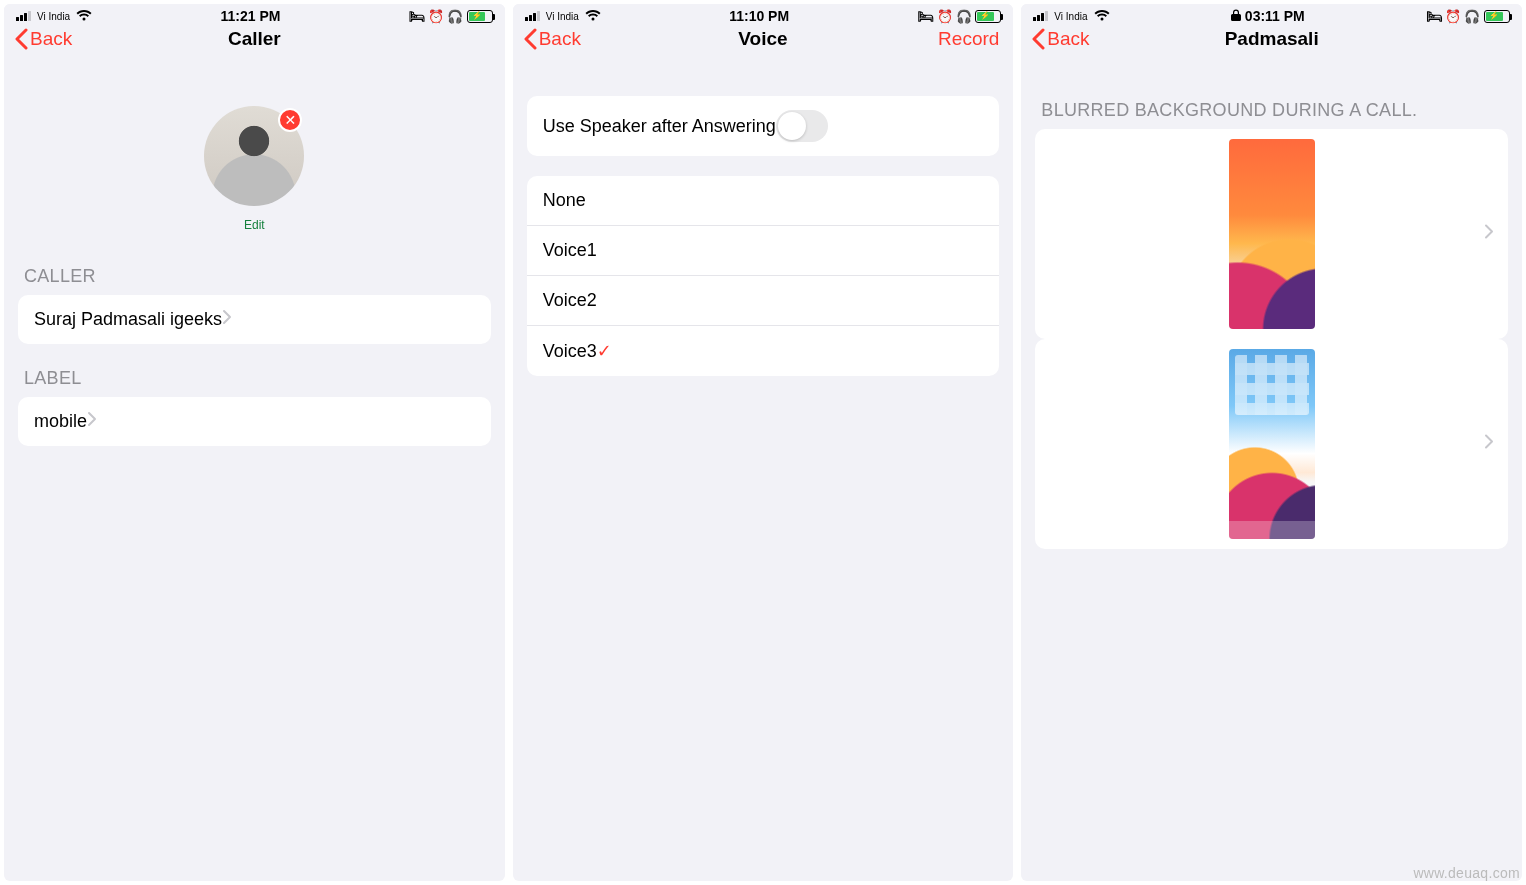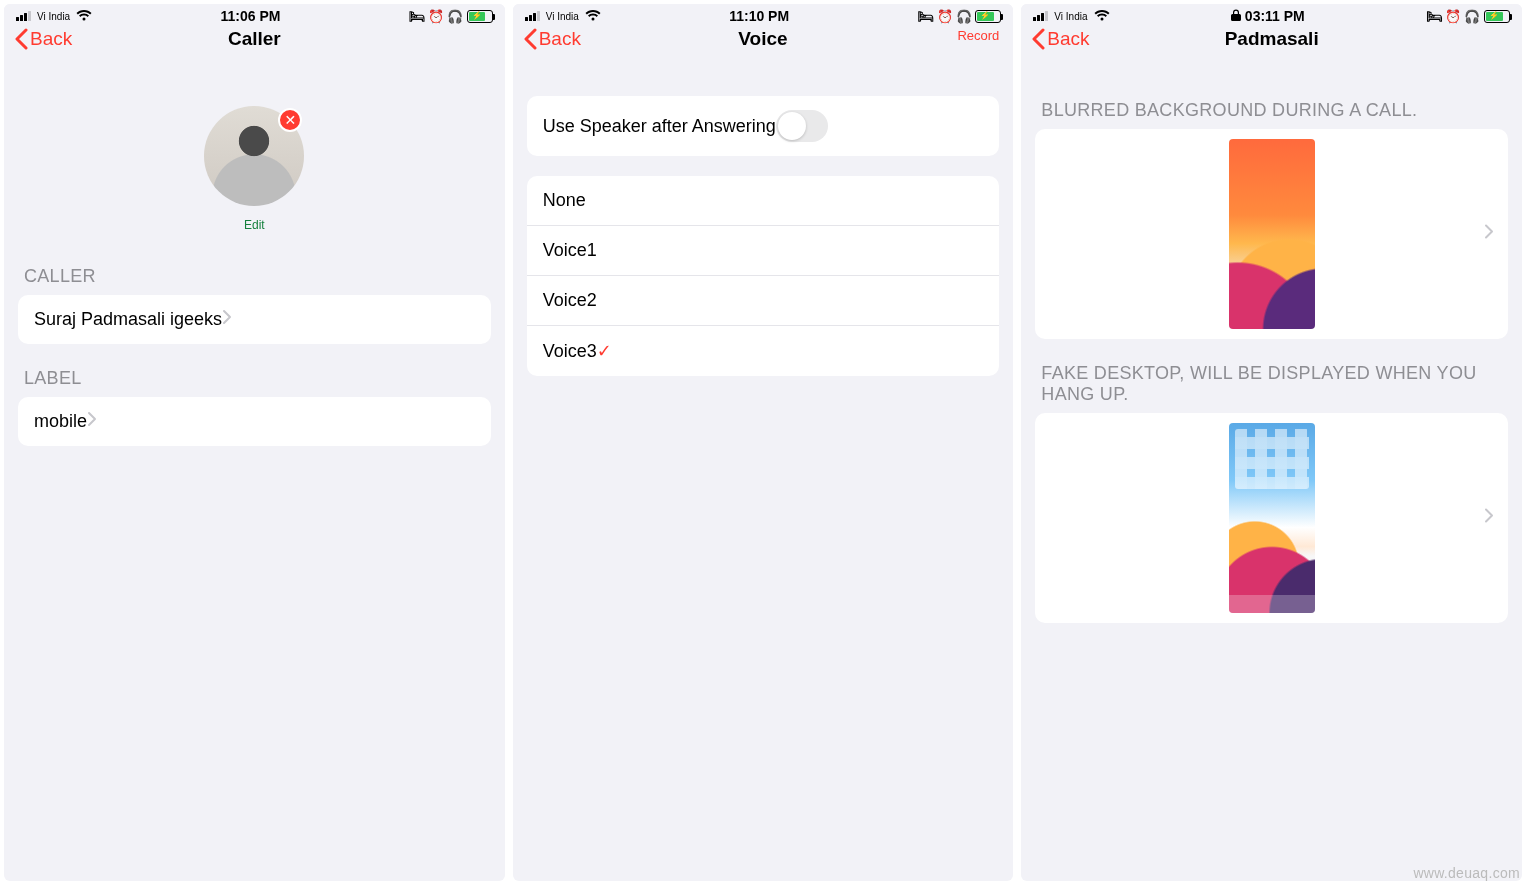--- a/index.html
+++ b/index.html
@@ -65,21 +65,21 @@
     padding: 0 12px;
     background: #f2f2f7;
   }
   .nav-back {
     position: absolute; left: 10px; display: flex; align-items: center;
     color: #ff3b30; font-size: 19px; gap: 2px; cursor: pointer;
   }
   .nav-back svg { display:block; }
   .nav-title { font-size: 19px; font-weight: 600; color: #000; }
   .nav-action {
-    position: absolute; right: 14px; color: #ff3b30; font-size: 13px; cursor:pointer;
+    position: absolute; right: 14px; color: #ff3b30; font-size: 19px; cursor:pointer;
   }
 
   
   .content { flex:1; overflow:auto; }
   .section-header {
     font-size: 18px; color: #8e8e93; letter-spacing: 0.3px;
     padding: 24px 20px 8px 20px;
   }
   .section-header.uc { text-transform: uppercase; }
   .cell-group {
@@ -173,21 +173,21 @@
           <span></span>
           <span></span>
         </span>
       <span class="carrier">Vi India</span>
       <span class="wifi-icon">
         <svg width="16" height="12" viewBox="0 0 16 12">
             <path d="M8 10.5a1.5 1.5 0 100-3 1.5 1.5 0 000 3zM3 5.5C4.3 4.2 6 3.5 8 3.5s3.7.7 5 2l-1.4 1.4C10.7 6 9.4 5.5 8 5.5s-2.7.5-3.6 1.4L3 5.5zM.5 3C2.4 1.1 5 0 8 0s5.6 1.1 7.5 3l-1.4 1.4C12.6 2.9 10.4 2 8 2S3.4 2.9 1.9 4.4L.5 3z" fill="#000"></path>
           </svg>
       </span>
     </div>
-    <div class="status-time">11:06 PM</div>
+    <div class="status-time">11:21 PM</div>
     <div class="status-right">
       <span class="ind-icon">🛏</span>
       <span class="ind-icon">⏰</span>
       <span class="ind-icon">🎧</span>
       <span class="battery">
           <span class="fill"></span>
         </span>
     </div>
   </div>
 
@@ -353,21 +353,20 @@
       <div class="cell wallpaper-cell">
         <div class="wp-thumb-1"></div>
         <span class="chevron">
           <svg width="10" height="16" viewBox="0 0 10 16">
               <path d="M2 2l6 6-6 6" stroke="#c7c7cc" stroke-width="2" fill="none" stroke-linecap="round" stroke-linejoin="round"></path>
             </svg>
         </span>
       </div>
     </div>
 
-    <div class="section-header">FAKE DESKTOP, WILL BE DISPLAYED WHEN YOU HANG UP.</div>
     <div class="cell-group">
       <div class="cell wallpaper-cell">
         <div class="wp-thumb-2"></div>
         <span class="chevron">
           <svg width="10" height="16" viewBox="0 0 10 16">
               <path d="M2 2l6 6-6 6" stroke="#c7c7cc" stroke-width="2" fill="none" stroke-linecap="round" stroke-linejoin="round"></path>
             </svg>
         </span>
       </div>
     </div>

